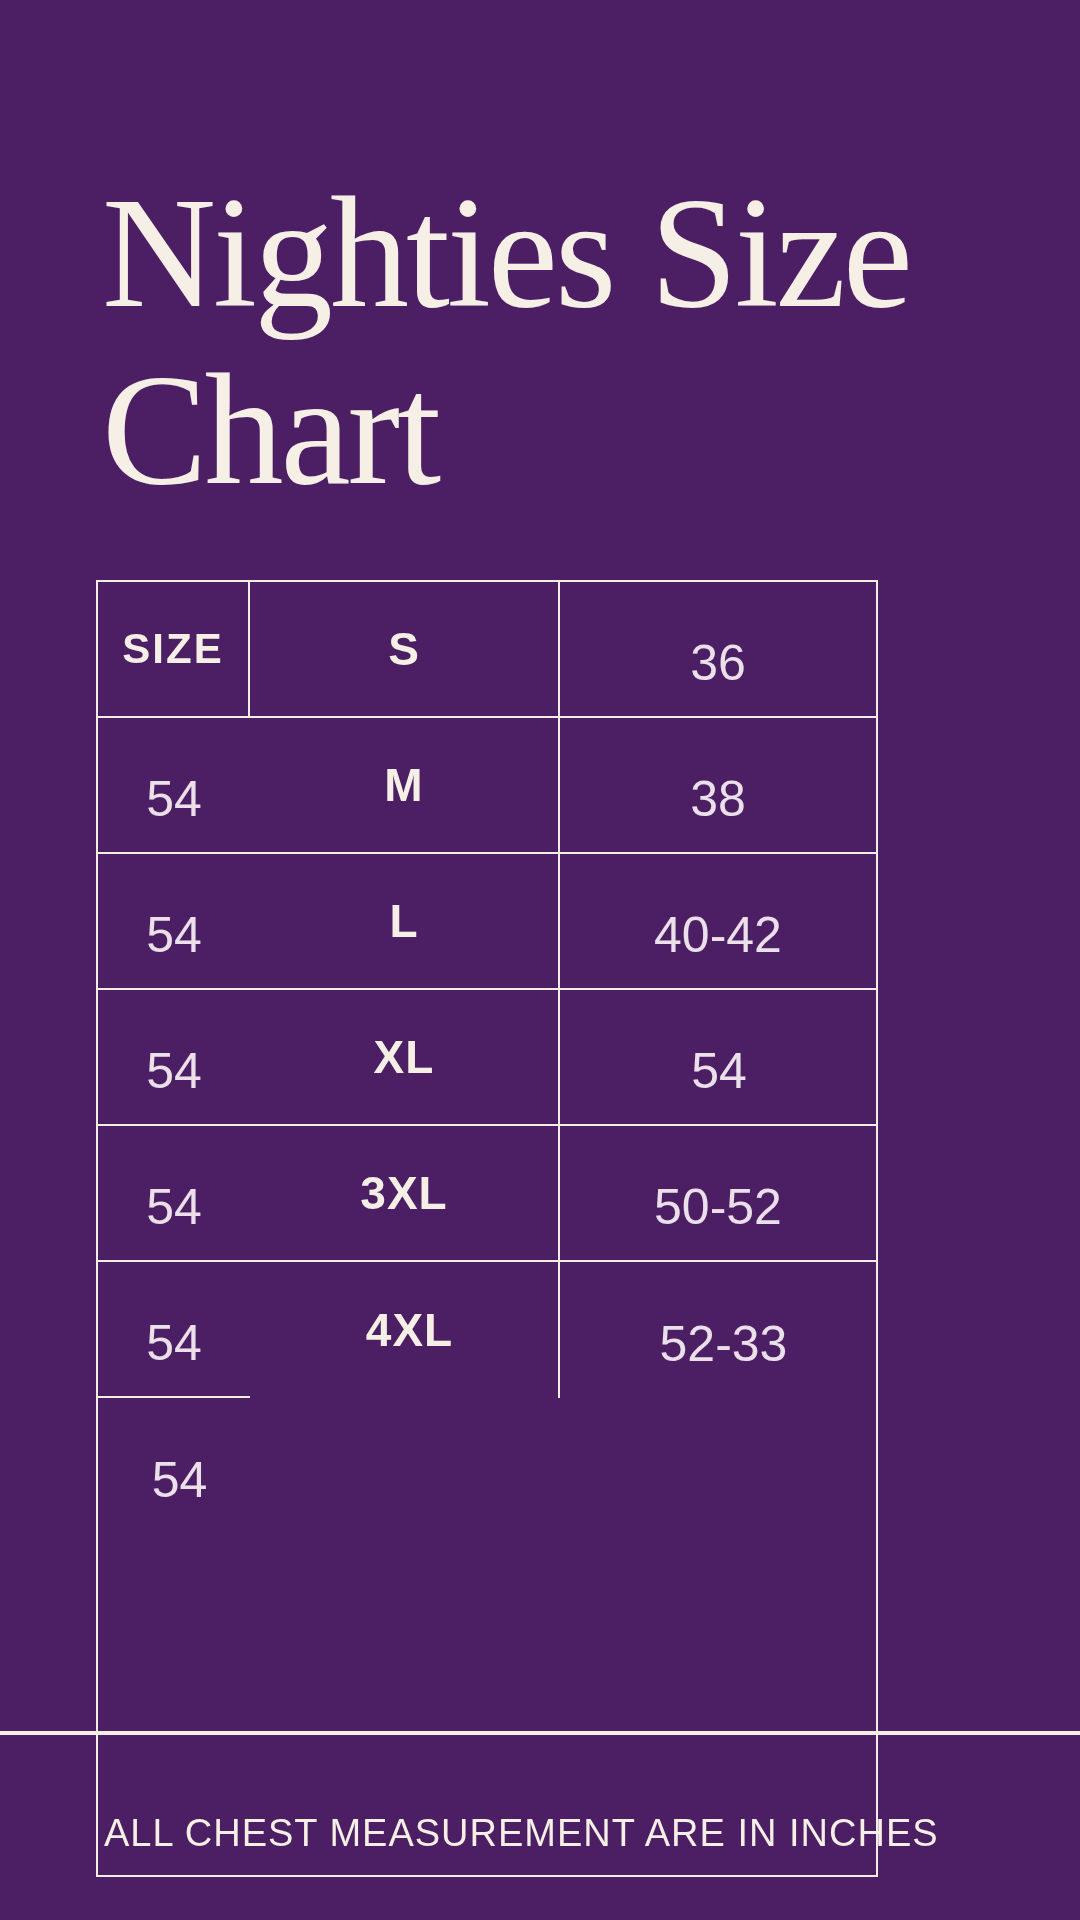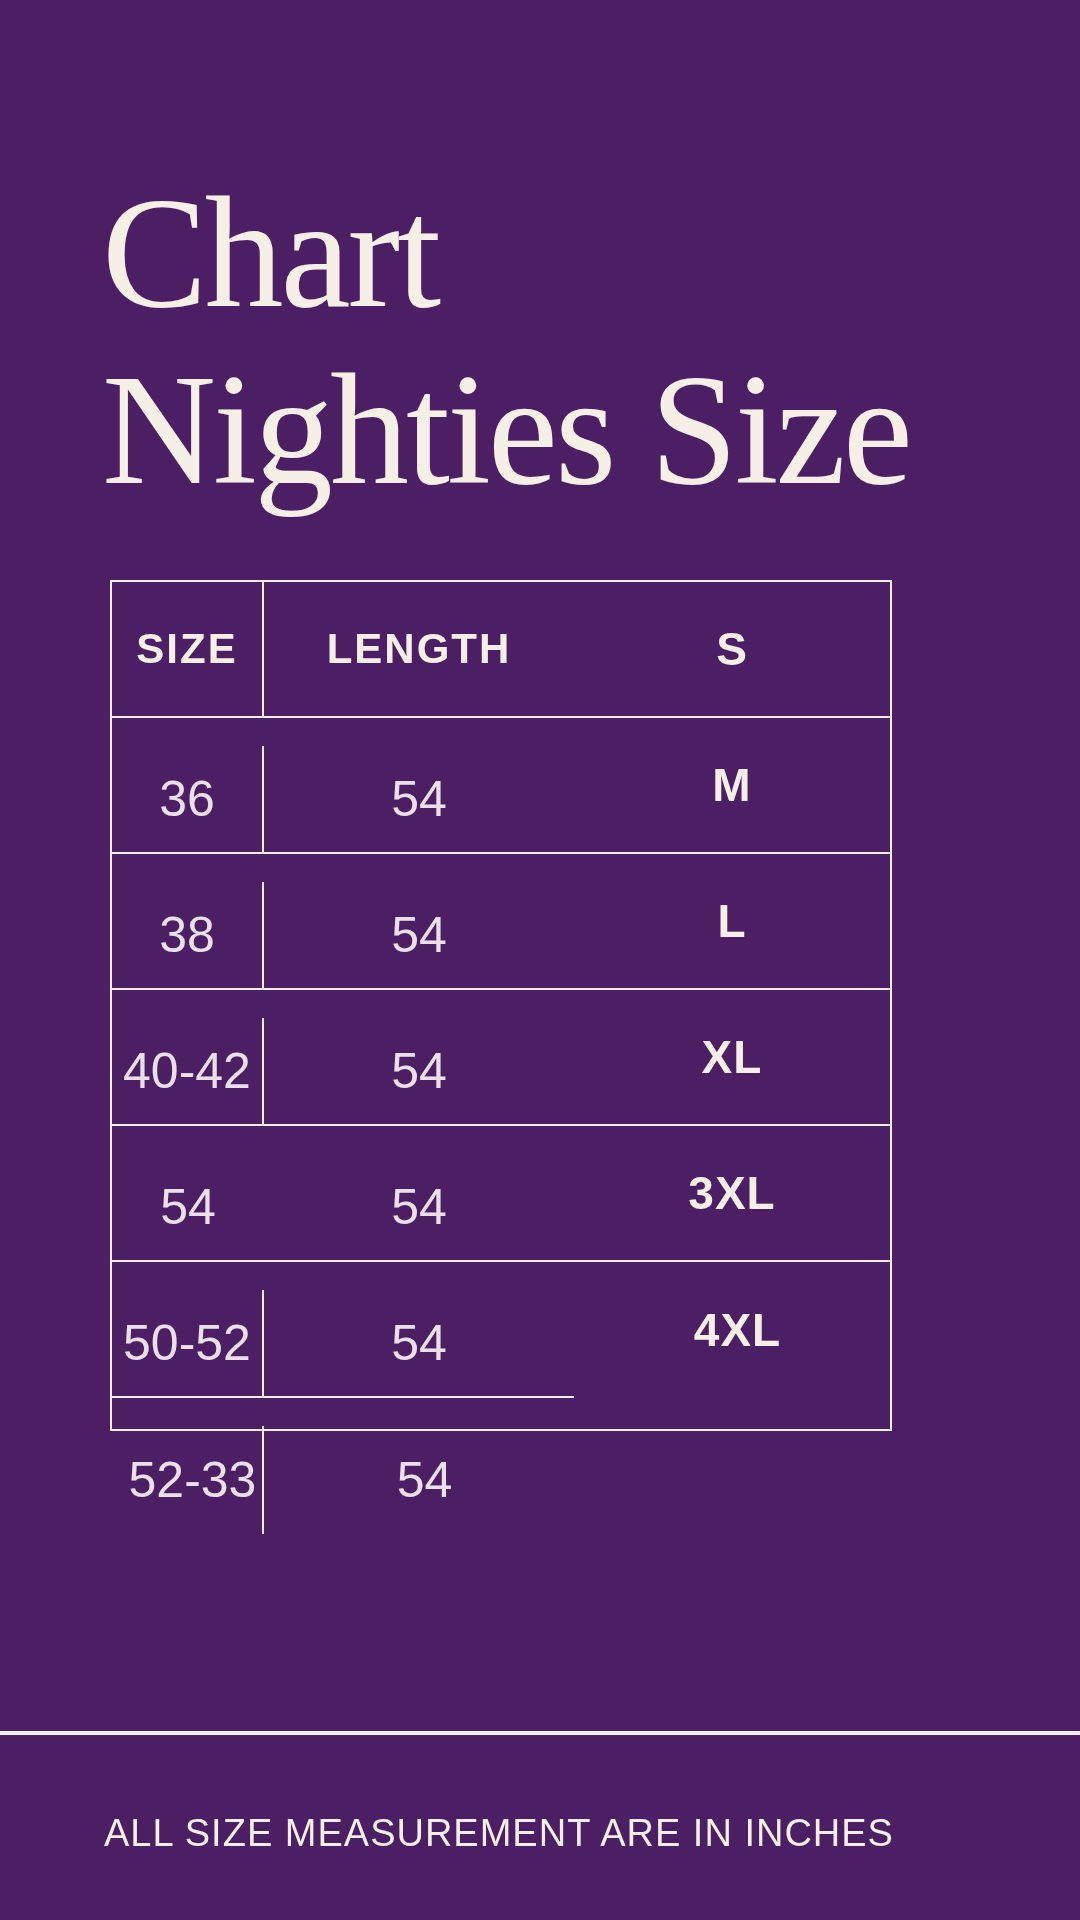--- a/index.html
+++ b/index.html
@@ -24,24 +24,24 @@
     font-family:"Liberation Serif", serif;
     font-weight:400;
     font-size:158px;
     line-height:1.12;
     letter-spacing:-3px;
     color:var(--cream);
   }
   .title .line{display:block;}
   .size-table{
     position:absolute;
-    left:110px;
+    left:96px;
     top:580px;
     width:782px;
-    height:851px;
+    height:1297px;
     display:grid;
     grid-template-columns:152px 310px 318px;
     grid-auto-rows:136px;
     border:2.5px solid var(--border);
   }
   .cell{
     display:flex;
     align-items:center;
     justify-content:center;
     border-right:2.5px solid var(--border);
@@ -83,28 +83,27 @@
     font-weight:400;
     letter-spacing:1px;
     color:var(--cream);
     white-space:nowrap;
   }
 </style>
 </head>
 <body>
 
 <h1 class="title">
+  <span class="line">Nighties Size</span>
   <span class="line">Chart</span>
-  <span class="line">Nighties Size</span>
 </h1>
 
 <div class="size-table">
 
   <div class="cell header">SIZE</div>
-  <div class="cell header last-col">LENGTH</div>
 
   <div class="cell size">S</div>
   <div class="cell value">36</div>
   <div class="cell value last-col">54</div>
 
   <div class="cell size">M</div>
   <div class="cell value">38</div>
   <div class="cell value last-col">54</div>
 
   <div class="cell size">L</div>
@@ -120,13 +119,13 @@
   <div class="cell value">50-52</div>
   <div class="cell value last-col">54</div>
 
   <div class="cell size last-row">4XL</div>
   <div class="cell value last-row">52-33</div>
   <div class="cell value last-col last-row">54</div>
 </div>
 
 <div class="divider"></div>
 
-<div class="footer-note">ALL SIZE MEASUREMENT ARE IN INCHES</div>
+<div class="footer-note">ALL CHEST MEASUREMENT ARE IN INCHES</div>
 
 </body></html>

